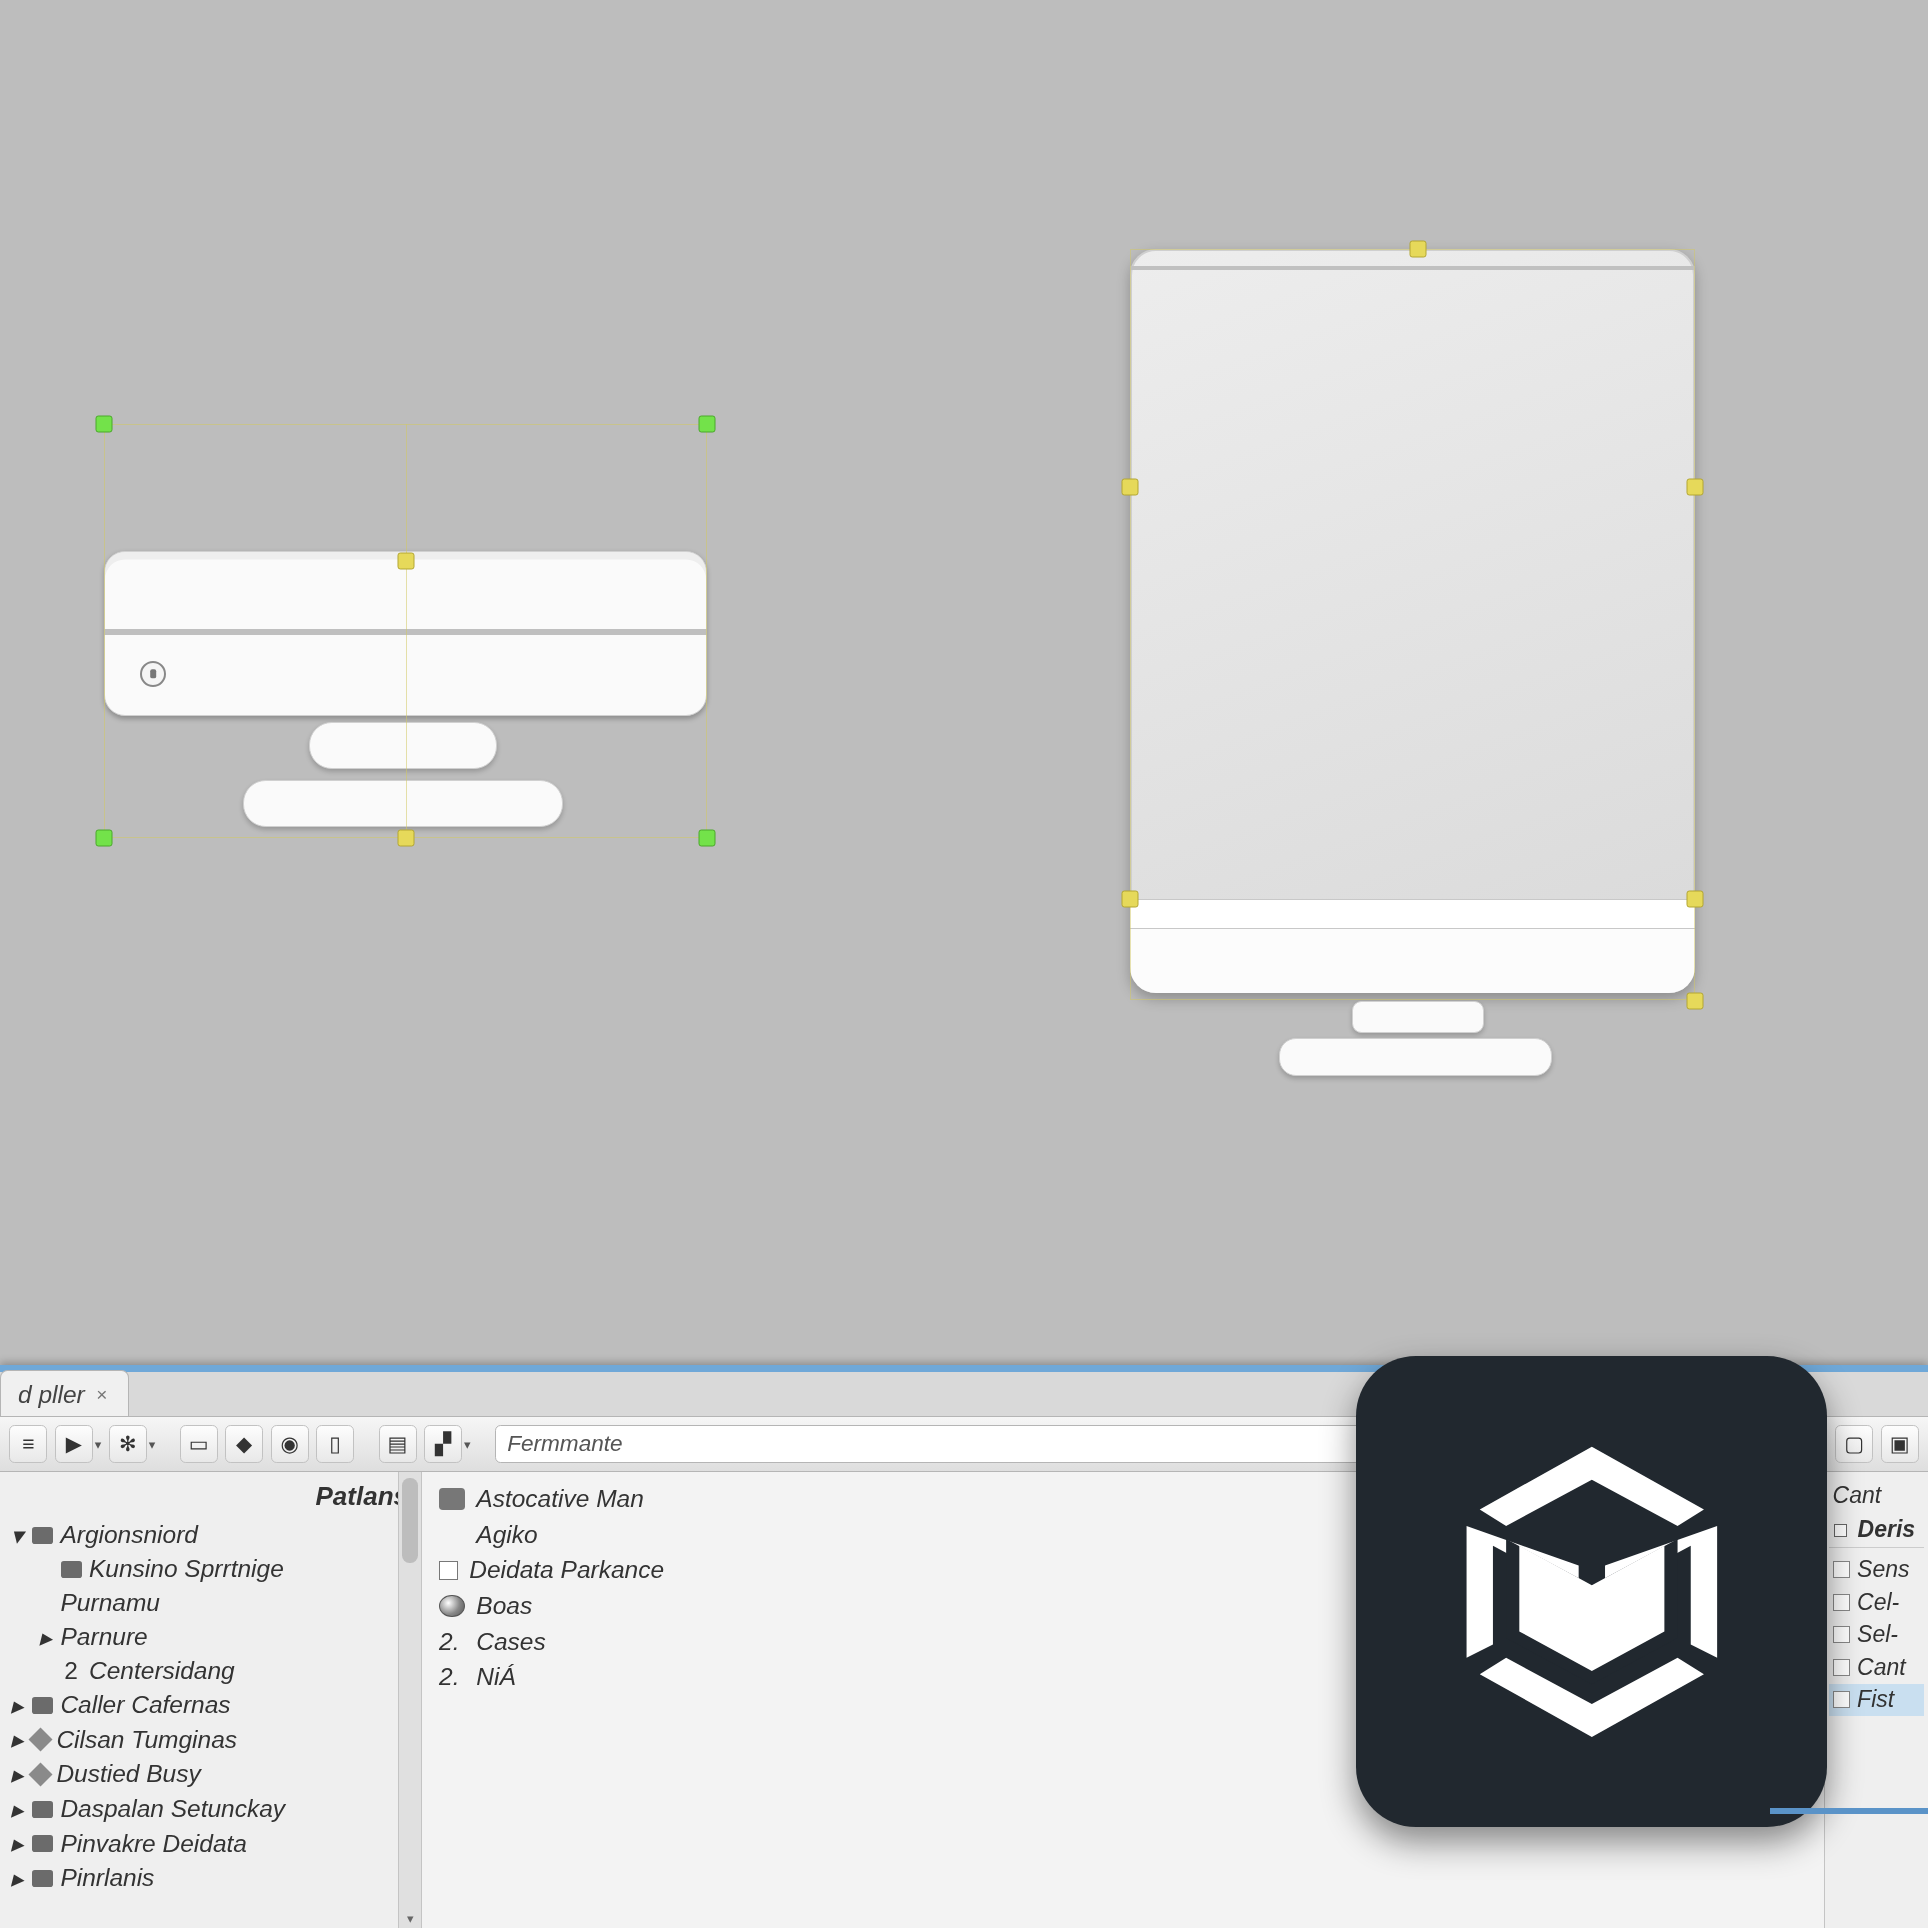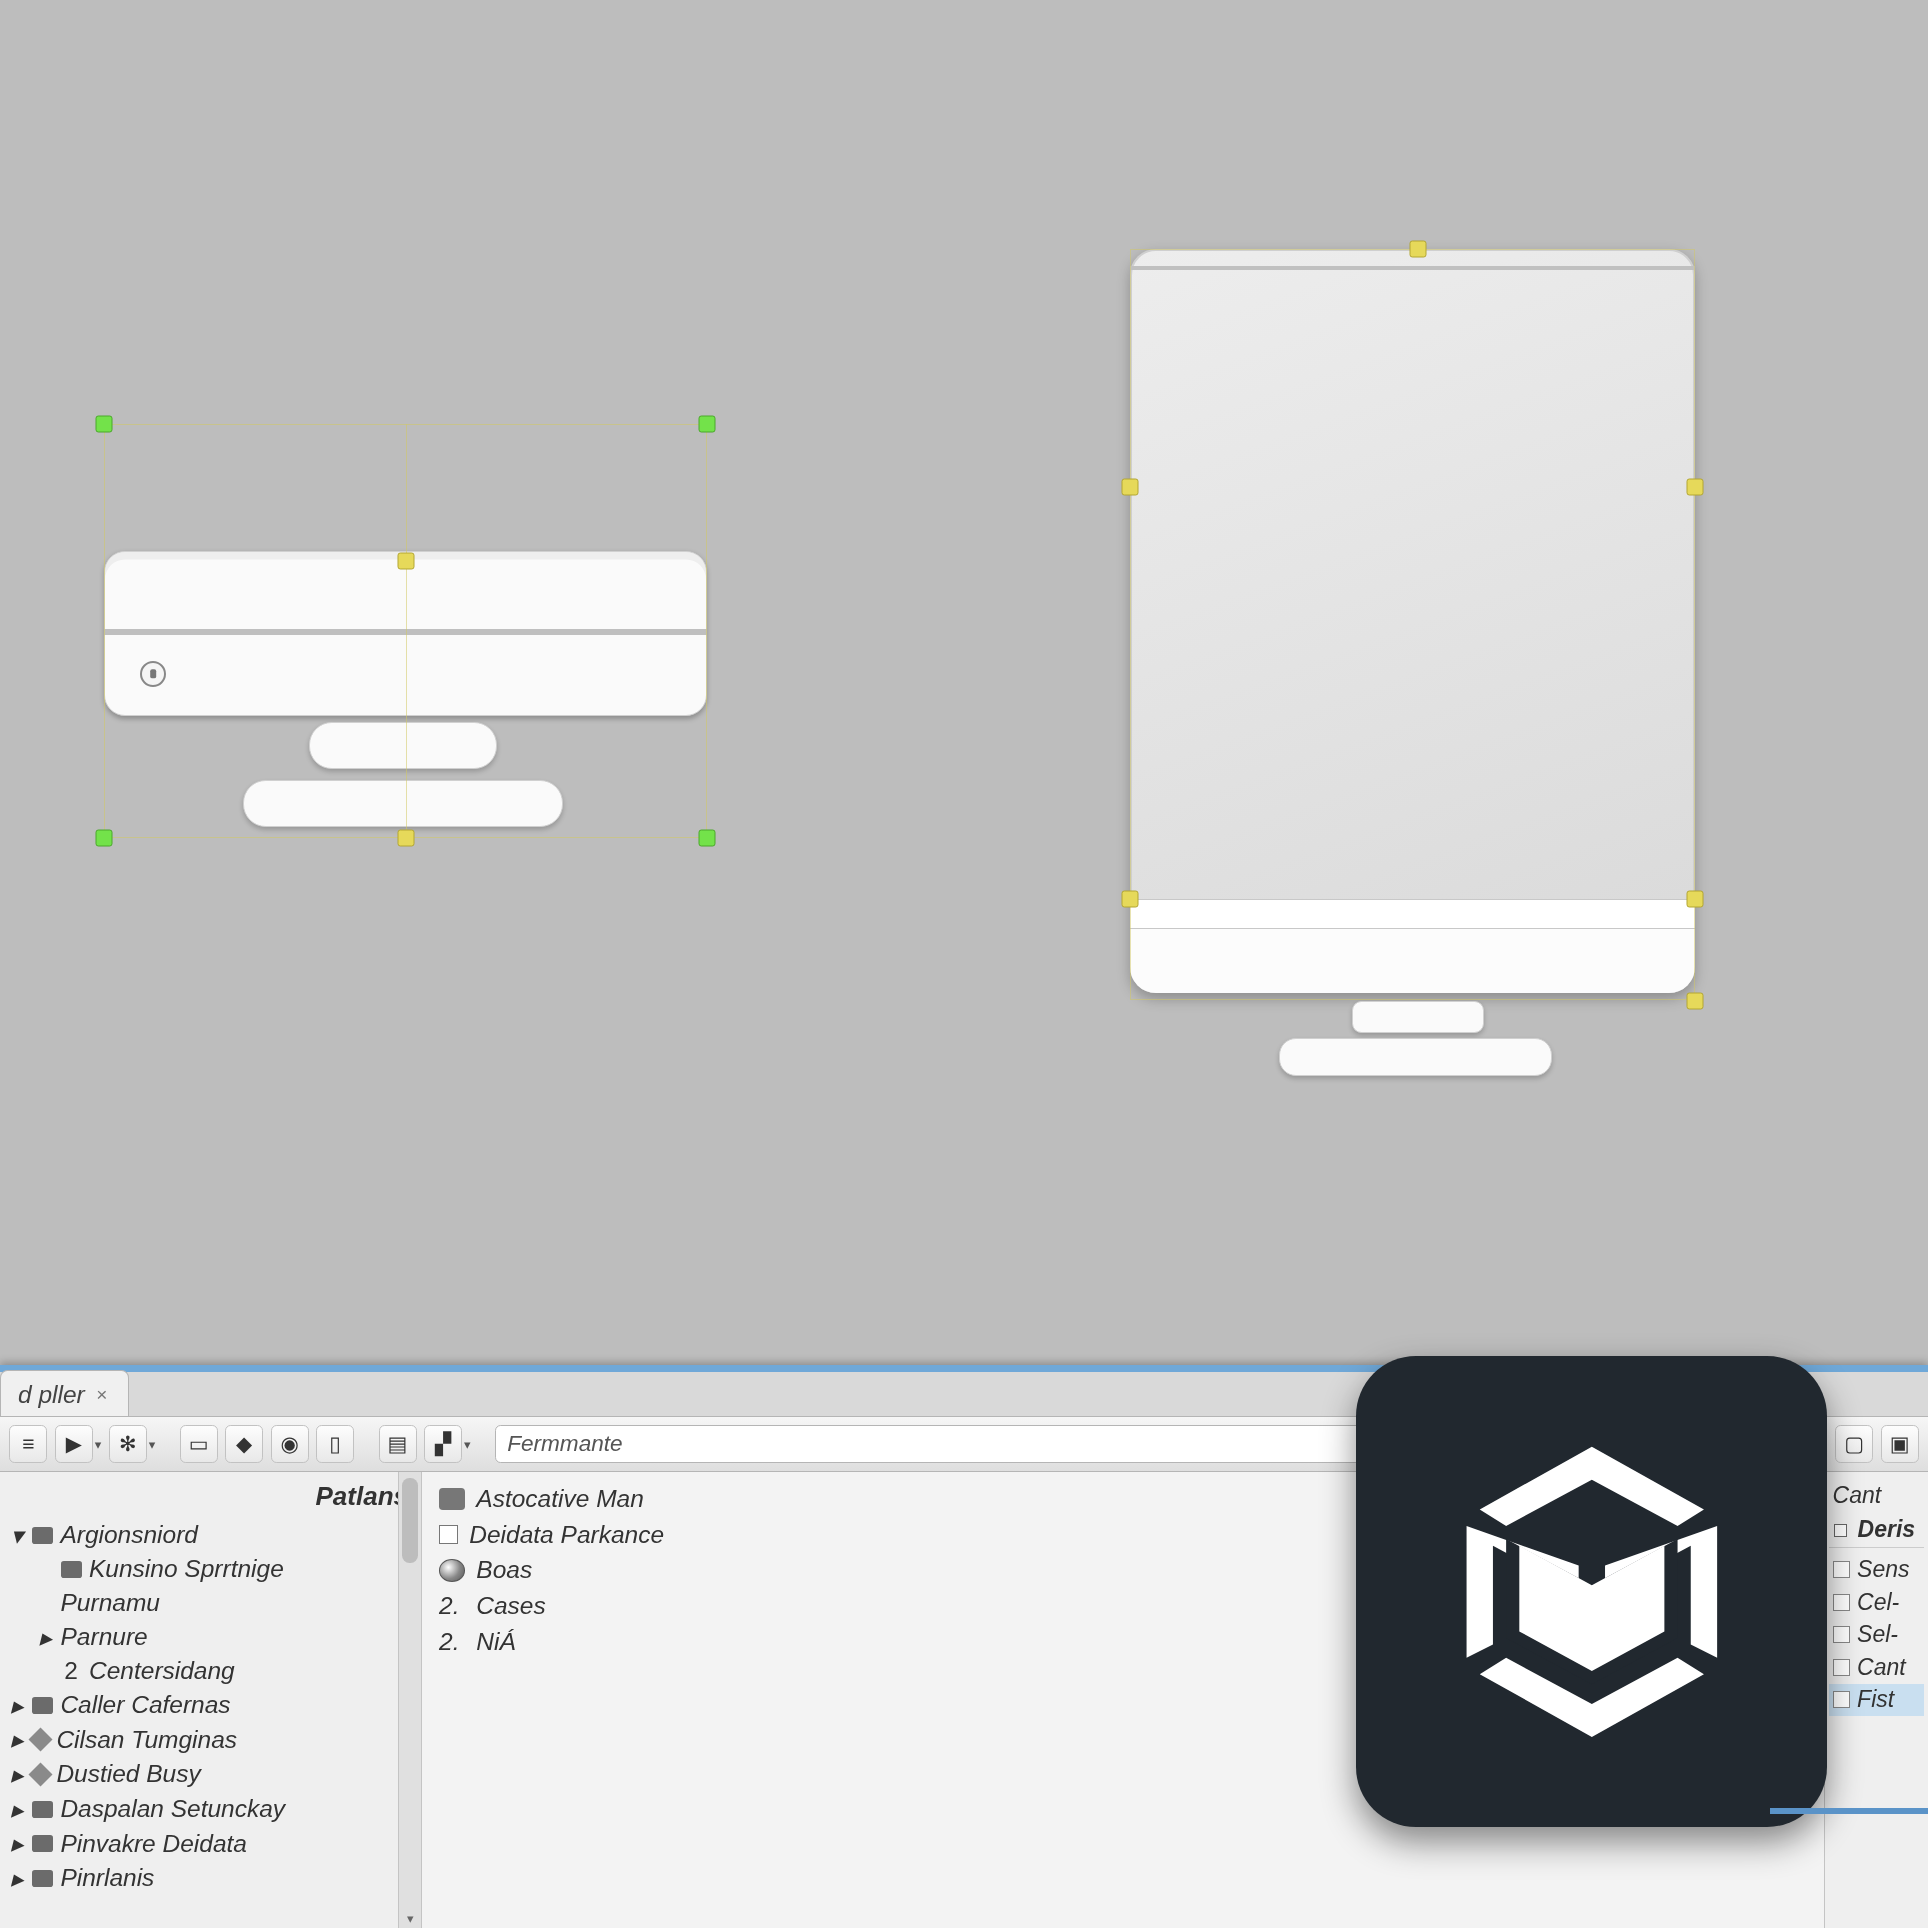--- a/index.html
+++ b/index.html
@@ -381,20 +381,24 @@
         <div class="scroll-arrow" style="top:0;">▴</div>
         <div class="scroll-thumb"></div>
         <div class="scroll-arrow" style="bottom:0;">▾</div>
       </div>
     </div>
 
     <div class="panel-mid" id="mid-list">
         <div class="row">
           <span class="ic"></span>
           <span>Astocative Man</span>
+        </div>
+        <div class="row">
+          <span style="width: 26px;"></span>
+          <span>Agiko</span>
         </div>
         <div class="row">
           <span class="cb"></span>
           <span>Deidata Parkance</span>
         </div>
         <div class="row">
           <span class="ic globe"></span>
           <span>Boas</span>
         </div>
         <div class="row">

